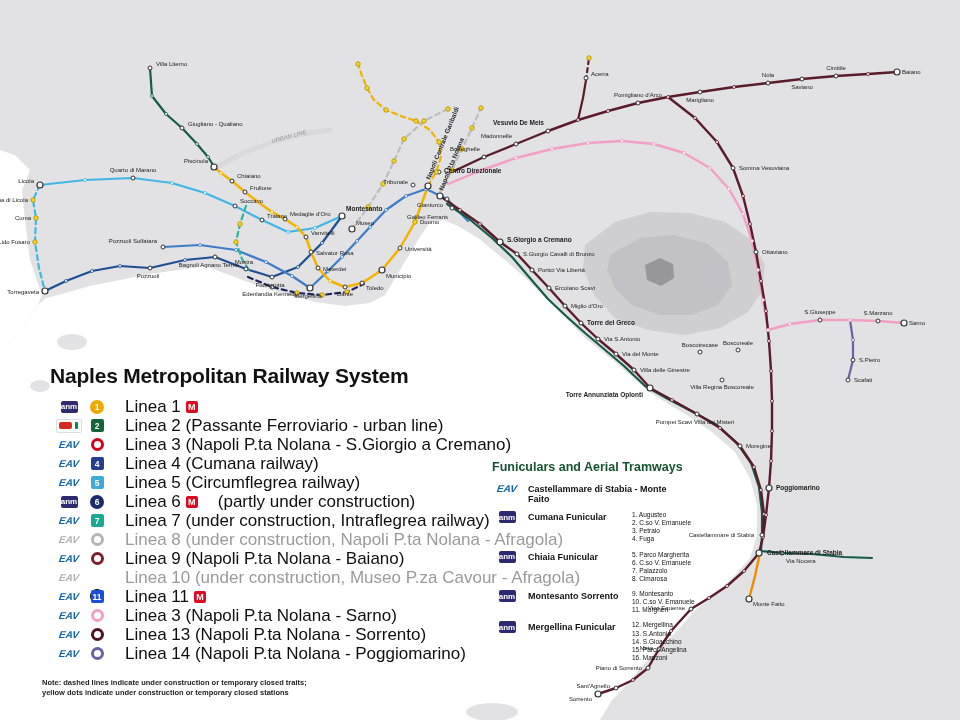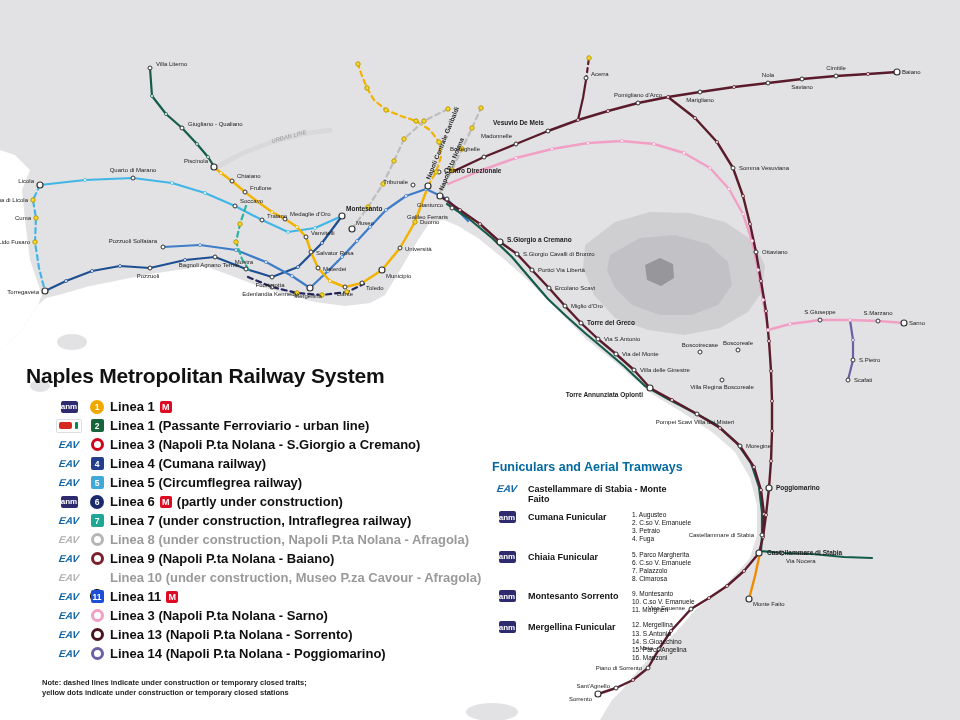--- a/index.html
+++ b/index.html
@@ -1,42 +1,42 @@
 <!DOCTYPE html>
 <html><head>
 <meta charset="utf-8">
 <style>
   html,body{margin:0;padding:0;background:#888;}
   .stage{position:relative;width:960px;height:720px;background:#fff;overflow:hidden;
          font-family:"Liberation Sans",sans-serif;margin:0 auto;}
   svg{position:absolute;left:0;top:0;}
-  .page-title{position:absolute;left:26px;top:364px;font-size:21px;font-weight:700;color:#111;letter-spacing:-.2px;}
+  .page-title{position:absolute;left:50px;top:364px;font-size:21px;font-weight:700;color:#111;letter-spacing:-.2px;}
   .legend{position:absolute;left:54px;top:400px;}
   .lrow{display:flex;align-items:center;gap:5px;height:13px;margin-bottom:6px;}
   .opbox{width:30px;display:flex;justify-content:center;align-items:center;flex:0 0 30px;}
   .anm-logo{display:inline-flex;align-items:center;justify-content:center;width:17px;height:12px;
             background:#2D2A70;color:#fff;font-size:8px;font-weight:700;border-radius:2px;}
   .fs-logo{width:24px;height:12px;position:relative;background:#fff;border:1px solid #ddd;border-radius:2px;display:inline-block;}
   .fs-logo:before{content:"";position:absolute;left:2px;top:2px;width:13px;height:7px;background:#D52B1E;border-radius:2px;}
   .fs-logo:after{content:"";position:absolute;right:3px;top:2px;width:3px;height:7px;background:#008C45;border-radius:1px;}
   .eav-logo{font-style:italic;font-weight:800;font-size:10px;color:#0E62A5;transform:skewX(-8deg);}
   .eav-logo.gray{color:#B0B0B0;}
   .badgebox{width:16px;display:flex;justify-content:center;align-items:center;flex:0 0 16px;}
   .badge-square{width:13px;height:13px;border-radius:2px;color:#fff;font-size:8.5px;font-weight:700;
                 display:flex;align-items:center;justify-content:center;}
   .badge-circle{width:14px;height:14px;border-radius:50%;color:#fff;font-size:8.5px;font-weight:700;
                 display:flex;align-items:center;justify-content:center;}
   .badge-ring{width:7px;height:7px;border-radius:50%;background:#fff;border:3px solid #000;}
   .m-logo{width:12px;height:12px;background:#DD0A22;color:#fff;font-weight:800;font-size:9px;border-radius:2px;
           display:inline-flex;align-items:center;justify-content:center;flex:0 0 12px;}
-  .lrow-label{font-size:13px;color:#0f0f0f;font-weight:700;white-space:nowrap;}
+  .lrow-label{font-size:17px;color:#0f0f0f;font-weight:400;white-space:nowrap;margin-left:15px;}
   .lrow.grayed .lrow-label{color:#9a9a9a;}
   .note{position:absolute;left:42px;top:678px;font-size:7.5px;font-weight:600;color:#222;line-height:1.35;}
   .funiculars{position:absolute;left:492px;top:460px;width:250px;}
-  .fun-title{font-size:12.5px;font-weight:700;color:#0369a1;margin-bottom:9px;}
+  .fun-title{font-size:12.5px;font-weight:700;color:#14532d;margin-bottom:9px;}
   .frow{display:flex;align-items:flex-start;gap:6px;margin-bottom:7px;}
   .fun-name{font-size:9px;font-weight:600;color:#111;width:98px;flex:0 0 98px;padding-top:1px;}
   .fun-name.wide{width:160px;flex:0 0 160px;}
   .fun-stations{font-size:6.5px;line-height:1.25;color:#111;white-space:pre-line;}
 </style>
 </head>
 <body>
 
 <div class="stage">
 
@@ -415,21 +415,21 @@
         <span class="lrow-label">Linea 1</span>
         <span class="m-logo">M</span>
       </div>
       <div class="lrow">
         <span class="opbox">
           <span class="fs-logo"></span>
         </span>
         <span class="badgebox">
           <span class="badge-square" style="background: rgb(23, 100, 60);">2</span>
         </span>
-        <span class="lrow-label">Linea 1 (Passante Ferroviario - urban line)</span>
+        <span class="lrow-label">Linea 2 (Passante Ferroviario - urban line)</span>
       </div>
       <div class="lrow">
         <span class="opbox">
           <span class="eav-logo">EAV</span>
         </span>
         <span class="badgebox">
           <span class="badge-ring" style="border-color: rgb(208, 2, 27);"></span>
         </span>
         <span class="lrow-label">Linea 3 (Napoli P.ta Nolana - S.Giorgio a Cremano)</span>
       </div>

